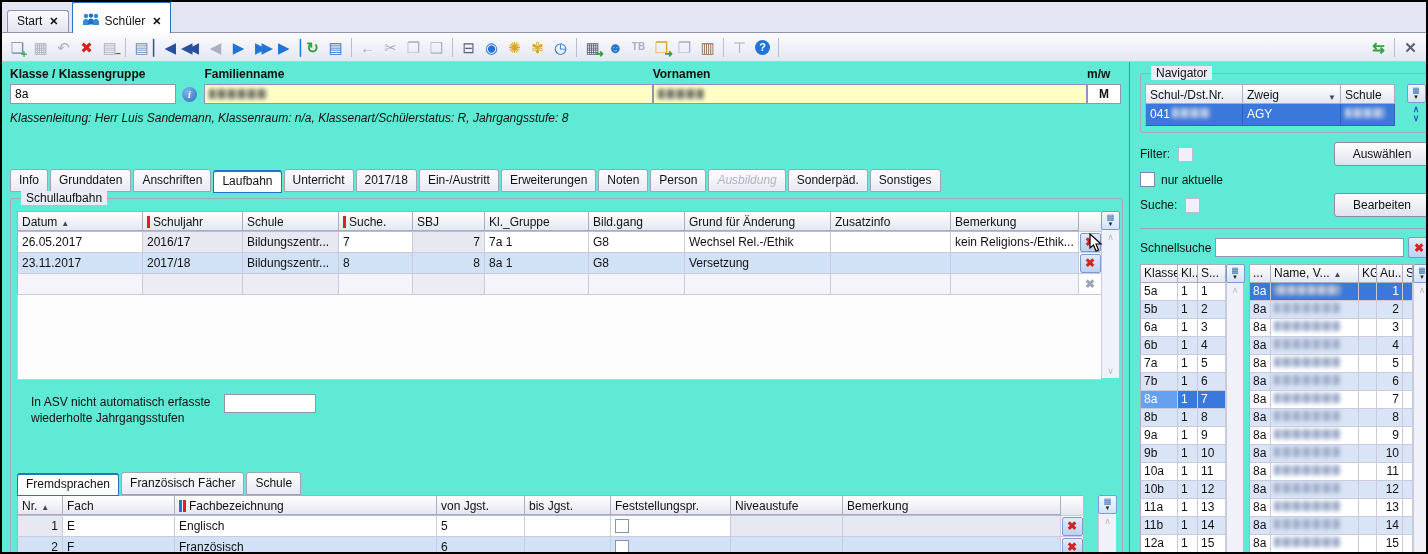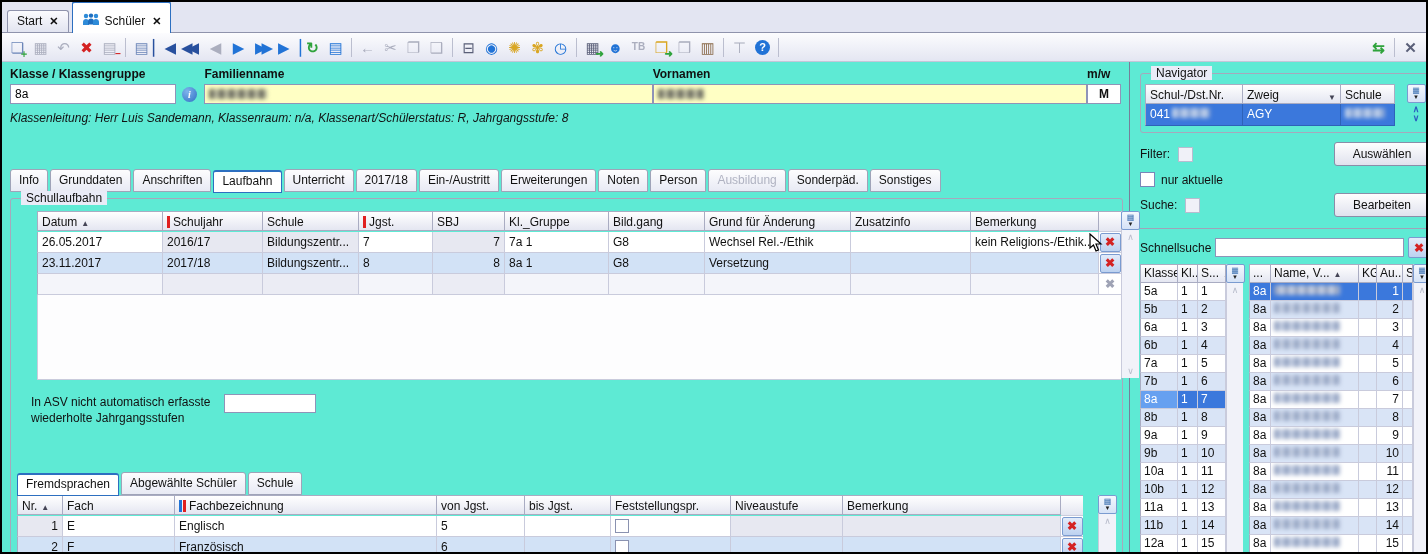--- a/index.html
+++ b/index.html
@@ -47,21 +47,21 @@
   .klassenleitung{font-style:italic;margin-top:7px;}
   .redacted{display:inline-block;height:10px;border-radius:1px;filter:blur(2px);
             background:repeating-linear-gradient(90deg,#97A6C4 0 5px,#C4CEE2 5px 10px);}
   .redacted.dark{background:repeating-linear-gradient(90deg,#6E6E60 0 5px,#B9B99E 5px 10px);}
   .redacted.onblue{background:repeating-linear-gradient(90deg,#BFD0EA 0 5px,#8CA8D8 5px 10px);}
   
   .tabs{display:flex;align-items:flex-end;gap:2px;margin-top:10px;}
   .tab{padding:3px 8px 4px 8px;background:linear-gradient(#FDFDFE,#E8EAF4);border:1px solid #9FA3B8;
        border-radius:3px 3px 0 0;cursor:default;white-space:nowrap;}
   .tab.active{background:#fff;border:1px solid #2D6FC0;border-top-width:2px;padding-top:2px;position:relative;top:1px;margin-top:34px;}
-  .tab.disabled{color:#B0B3C2;}
+  .tab.disabled{color:#B0B3C2;font-style:italic;}
   
   .groupbox{position:relative;border:1px solid #A6A8BC;border-radius:3px;margin-top:6px;height:372px;
             padding:12px 6px 0 6px;box-sizing:content-box;}
   .gb-label{position:absolute;top:-8px;left:10px;background:#E9EBF7;padding:0 5px;}
   
   .gtab{display:flex;flex-direction:column;}
   .grow{display:flex;}
   .gc{box-sizing:border-box;padding:2px 4px;height:21px;line-height:16px;border-right:1px solid #C9CBDC;
       border-bottom:1px solid #C9CBDC;white-space:nowrap;overflow:hidden;background:#fff;}
   .ghead .gc{background:linear-gradient(#FFFFFF,#E4E6F1);border-right:1px solid #A9ACC2;
@@ -255,26 +255,26 @@
           <div class="tab"><span>Person</span></div>
           <div class="tab disabled"><span>Ausbildung</span></div>
           <div class="tab"><span>Sonderpäd.</span></div>
           <div class="tab"><span>Sonstiges</span></div>
         </div>
 
       <div class="groupbox">
         <span class="gb-label">Schullaufbahn</span>
 
         <div class="t1wrap">
-          <div class="gtab" style="flex:1;margin-left:20px;">
+          <div class="gtab" style="flex:1;">
             <div class="grow ghead">
               <span class="gc t1c1"><span>Datum</span><span class="sort">▲</span></span>
               <span class="gc t1c2"><span class="markr"></span><span>Schuljahr</span></span>
               <span class="gc t1c3"><span>Schule</span></span>
-              <span class="gc t1c4"><span class="markr"></span><span>Jgst.</span></span>
+              <span class="gc t1c4"><span class="markr"></span><span>Suche.</span></span>
               <span class="gc t1c5"><span>SBJ</span></span>
               <span class="gc t1c6"><span>Kl._Gruppe</span></span>
               <span class="gc t1c7"><span>Bild.gang</span></span>
               <span class="gc t1c8"><span>Grund für Änderung</span></span>
               <span class="gc t1c9"><span>Zusatzinfo</span></span>
               <span class="gc t1c10"><span>Bemerkung</span></span>
               <span class="delcell" style="background:linear-gradient(#FFFFFF,#E4E6F1);border-top:1px solid #A9ACC2;"></span>
             </div>
             <div>
 
@@ -340,21 +340,21 @@
           <div class="asvlabel">
             <div>In ASV nicht automatisch erfasste</div>
             <div>wiederholte Jahrgangsstufen</div>
           </div>
           <input class="asvinput" value="" style="">
         </div>
 
         <div class="tabs" style="margin-top:12px;">
 
         <div class="tab active"><span>Fremdsprachen</span></div>
-            <div class="tab"><span>Abgewählte Schüler</span></div>
+            <div class="tab"><span>Französisch Fächer</span></div>
             <div class="tab"><span>Schule</span></div>
           </div>
 
         <div class="t1wrap">
           <div class="gtab" style="flex:1;">
             <div class="grow ghead">
               <span class="gc t2c1"><span>Nr.</span><span class="sort">▲</span></span>
               <span class="gc t2c2"><span>Fach</span></span>
               <span class="gc t2c3"><span class="markb"></span><span class="markr"></span><span>Fachbezeichnung</span></span>
               <span class="gc t2c4"><span>von Jgst.</span></span>

